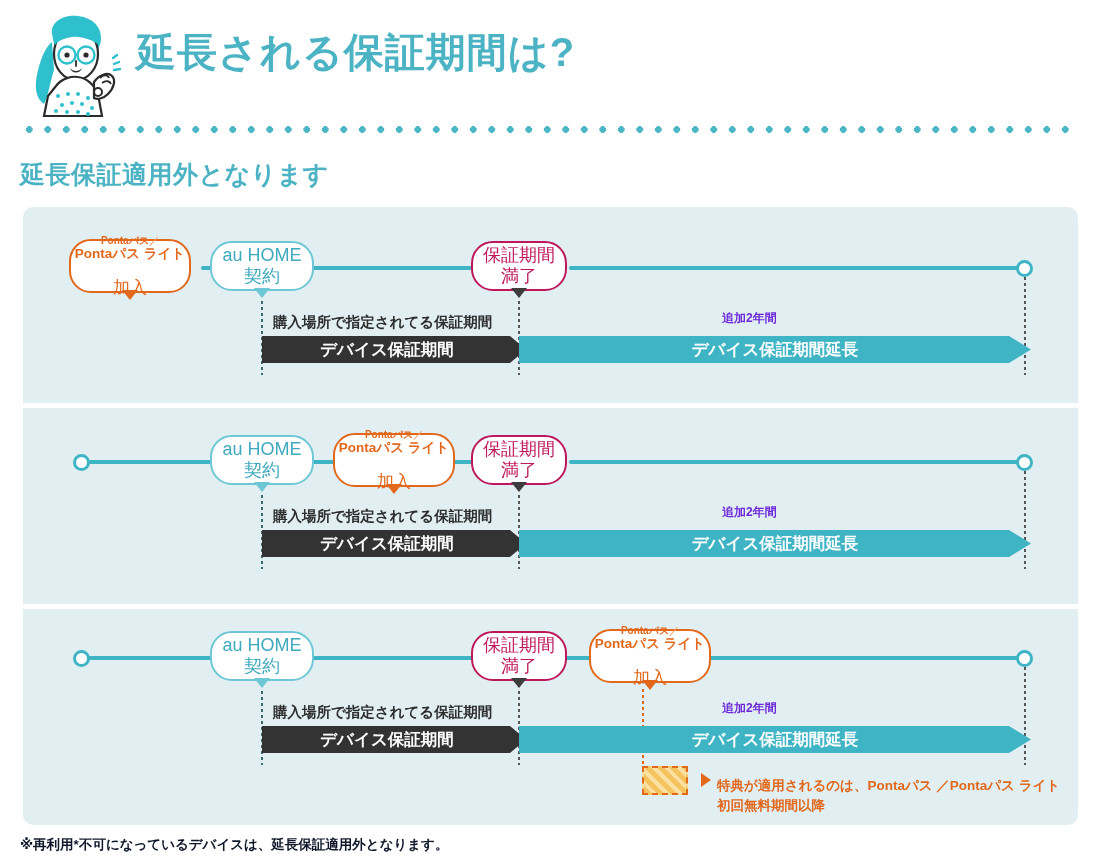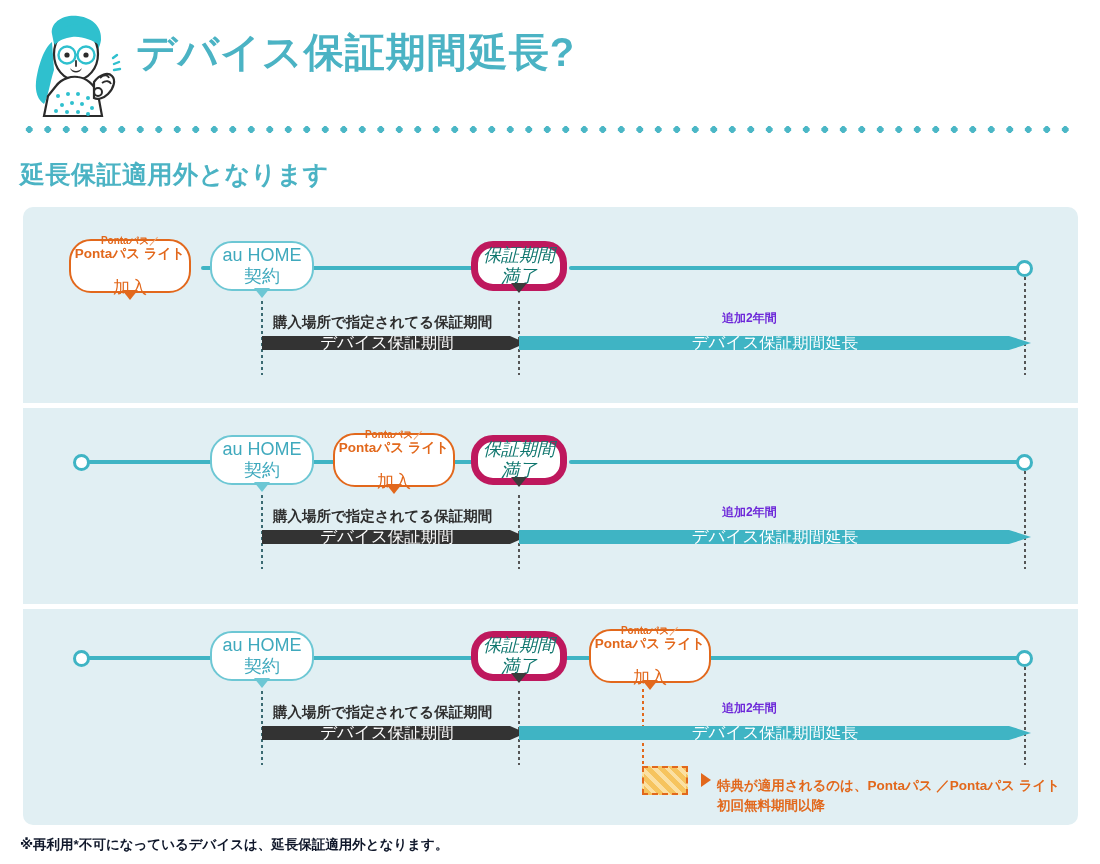--- a/index.html
+++ b/index.html
@@ -55,21 +55,21 @@
     position: absolute; background: #fff; border-radius: 22px;
     display: flex; flex-direction: column; align-items: center; justify-content: center;
     text-align: center; line-height: 1.15; z-index: 4;
   }
   .bubble .tail {
     position: absolute; bottom: -9px; left: 50%; transform: translateX(-50%);
     width: 0; height: 0; border-left: 8px solid transparent; border-right: 8px solid transparent;
   }
   .bub-teal { border: 2px solid #6DC7D4; color: #3FA9BD; }
   .bub-teal .tail { border-top: 10px solid #6DC7D4; }
-  .bub-dark { border: 7px solid #be185d; color: #0f766e; font-style: italic; }
+  .bub-dark { border: 2px solid #be185d; color: #be185d; }
   .bub-dark .tail { border-top: 10px solid #3C3C3C; }
   .bub-orange { border: 2px solid #E2681C; color: #E2681C; }
   .bub-orange .tail { border-top: 10px solid #E2681C; }
 
   .bub-line { white-space: nowrap; }
   .b-au1 { font-size: 18px; font-weight: 500; }
   .b-au2 { font-size: 18px; font-weight: 500; }
   .b-dk  { font-size: 18px; font-weight: 500; }
   .b-or1 { font-size: 10px; font-weight: bold; }
   .b-or2 { font-size: 13.5px; font-weight: bold; }
@@ -85,23 +85,23 @@
   .guide-or { background-image: linear-gradient(to bottom, #E2681C 0 3px, transparent 3px 6px); }
   .guide-tl { background-image: linear-gradient(to bottom, #3a6a72 0 3px, transparent 3px 6px); }
 
   
   .bar-label {
     position: absolute; font-size: 14.5px; font-weight: bold; color: #2E2E2E;
     white-space: nowrap;
   }
   .bar-label-teal { color: #6d28d9; font-size: 12px; font-weight: bold; text-align: center; }
   .bar {
-    position: absolute; height: 14px; display: flex;
+    position: absolute; height: 27px; display: flex;
     align-items: center; justify-content: center;
-    color: #fff; font-size: 16.5px; font-weight: normal; white-space: nowrap;
+    color: #fff; font-size: 16.5px; font-weight: bold; white-space: nowrap;
   }
   .bar-dark { background: #333333; clip-path: polygon(0 0, calc(100% - 16px) 0, 100% 50%, calc(100% - 16px) 100%, 0 100%); }
   .bar-teal { background: #3FB4C4; clip-path: polygon(0 0, calc(100% - 22px) 0, 100% 50%, calc(100% - 22px) 100%, 0 100%); }
   .bar-dark span { margin-right: 14px; }
   .bar-teal span { margin-right: 0; }
 
   
   .hatch {
     position: absolute; width: 46px; height: 29px;
     background: repeating-linear-gradient(45deg, #F6C45E 0 5px, #FBE0A2 5px 9px);
@@ -160,21 +160,21 @@
         <path d="M78 66 C82 62 86 63 87 66" stroke="#2b2b2b" stroke-width="1.8" fill="none"></path>
         <path d="M80 71 C84 68 88 69 89 72" stroke="#2b2b2b" stroke-width="1.8" fill="none"></path>
         <circle cx="76" cy="80" r="4" fill="none" stroke="#2b2b2b" stroke-width="2"></circle>
         <g stroke="#2FC0CE" stroke-width="2.4" stroke-linecap="round">
           <line x1="92" y1="52" x2="97" y2="50"></line>
             <line x1="92" y1="58" x2="98" y2="57"></line>
             <line x1="91" y1="46" x2="95" y2="43"></line>
         </g>
       </svg>
     </div>
-    <div class="page-title">デバイス保証期間延長?</div>
+    <div class="page-title">延長される保証期間は?</div>
     <div class="dot-divider"></div>
   </div>
 
   <div class="section-title">延長保証適用外となります</div>
 
   <div class="panel">
 
     <div class="row row1">
       <div class="tl-line" style="left:178px; top:59px; width:305px;"></div>
       <div class="tl-line" style="left:546px; top:59px; width:455px;"></div>

